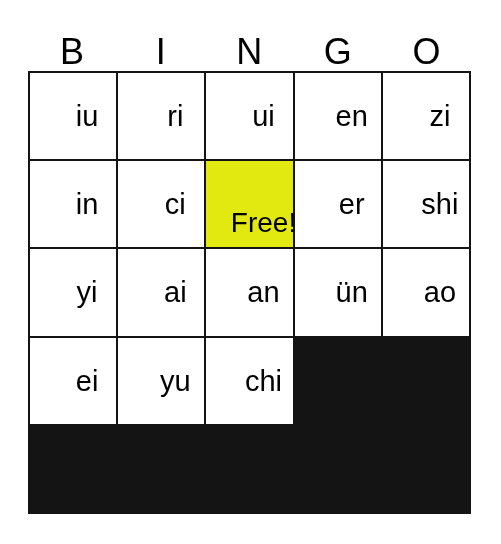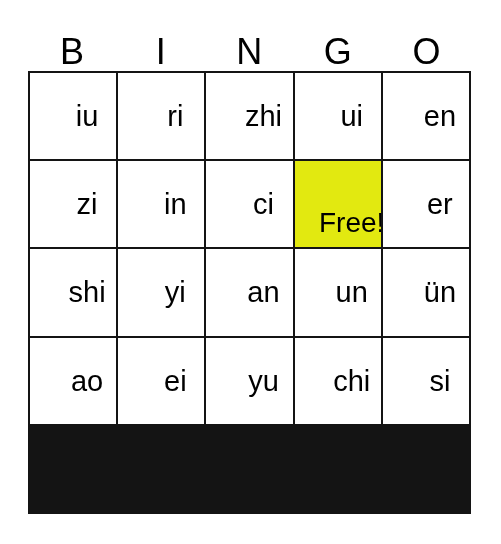--- a/index.html
+++ b/index.html
@@ -105,23 +105,20 @@
   <div id="bingo-grid">
 
     <div class="bingo-cell">
       <span class="cell-text">iu</span>
     </div>
     <div class="bingo-cell">
       <span class="cell-text">ri</span>
     </div>
 
     <div class="bingo-cell">
-      <span class="cell-text">zhi</span>
-    </div>
-    <div class="bingo-cell">
       <span class="cell-text">ui</span>
     </div>
     <div class="bingo-cell">
       <span class="cell-text">en</span>
     </div>
     <div class="bingo-cell">
       <span class="cell-text">zi</span>
     </div>
 
     <div class="bingo-cell">
@@ -137,39 +134,36 @@
       <span class="cell-text">er</span>
     </div>
     <div class="bingo-cell">
       <span class="cell-text">shi</span>
     </div>
 
     <div class="bingo-cell">
       <span class="cell-text">yi</span>
     </div>
     <div class="bingo-cell">
-      <span class="cell-text">an</span>
+      <span class="cell-text">ai</span>
     </div>
     <div class="bingo-cell">
-      <span class="cell-text">un</span>
+      <span class="cell-text">an</span>
     </div>
     <div class="bingo-cell">
       <span class="cell-text">ün</span>
     </div>
 
     <div class="bingo-cell">
       <span class="cell-text">ao</span>
     </div>
     <div class="bingo-cell">
       <span class="cell-text">ei</span>
     </div>
     <div class="bingo-cell">
       <span class="cell-text">yu</span>
     </div>
     <div class="bingo-cell">
       <span class="cell-text">chi</span>
     </div>
-    <div class="bingo-cell">
-      <span class="cell-text">si</span>
-    </div>
 
   </div>
 </div>
 
 </body></html>

